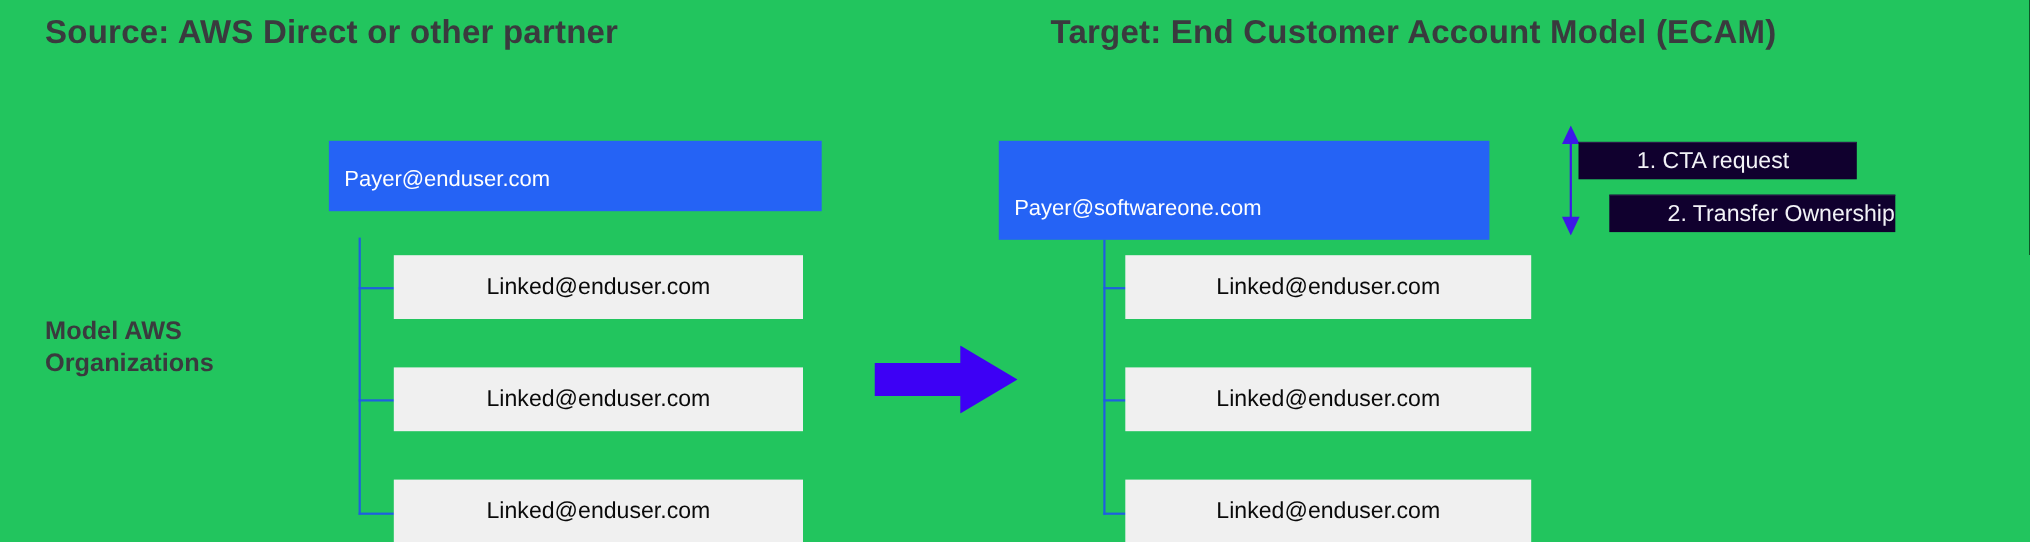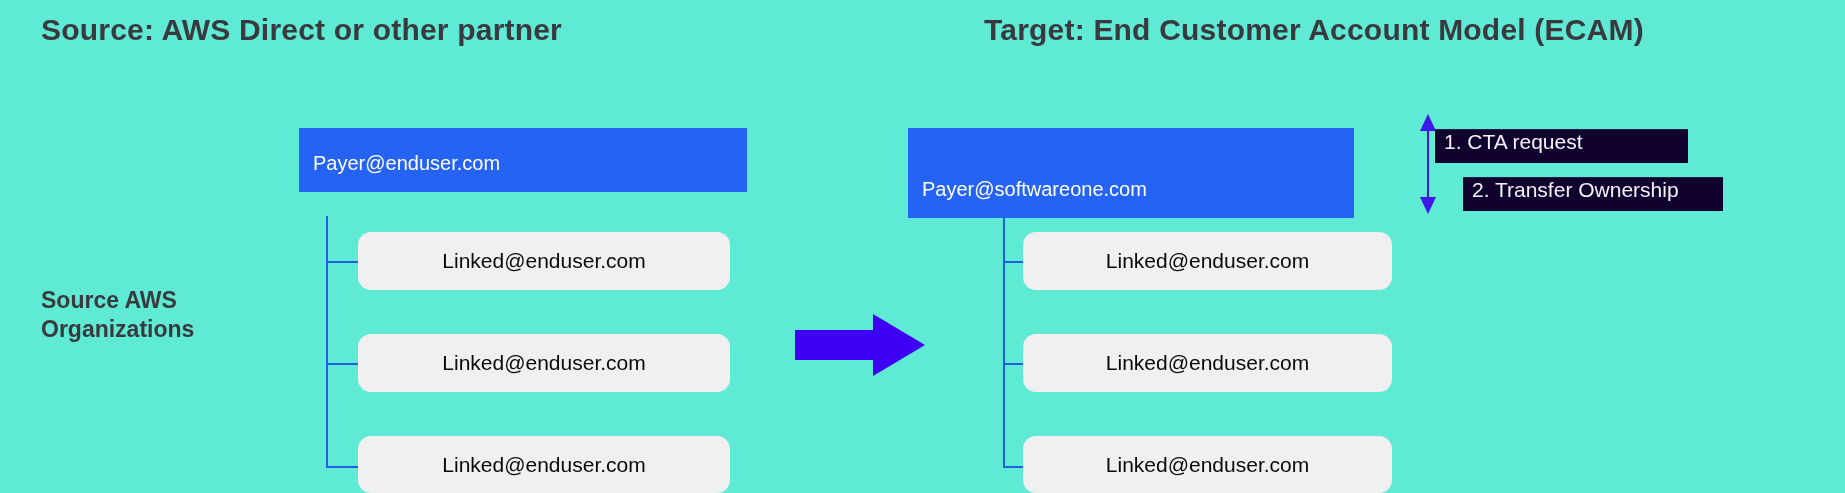--- a/index.html
+++ b/index.html
@@ -7,36 +7,36 @@
     padding: 0;
     background: #000000;
   }
   body {
     font-family: "Liberation Sans", sans-serif;
   }
   #canvas {
     position: relative;
     width: 1845px;
     height: 493px;
-    background: #5eead4;
+    background: #22c55e;
     overflow: hidden;
   }
 
   
   .section-title {
     position: absolute;
     font-family: "Liberation Sans", sans-serif;
     font-weight: bold;
     font-size: 30px;
     letter-spacing: 0.2px;
     color: #3a3a3e;
     white-space: nowrap;
   }
   #title-source { left: 41px; top: 13px; }
-  #title-target { left: 984px; top: 13px; }
+  #title-target { left: 955px; top: 13px; }
 
   
   .side-caption {
     position: absolute;
     left: 41px;
     top: 286px;
     width: 230px;
     font-family: "Liberation Sans", sans-serif;
     font-weight: bold;
     font-size: 23px;
@@ -64,21 +64,20 @@
   #payer-target { left: 908px; top: 128px; width: 446px; height: 90px; }
 
   
   .linked-box {
     position: absolute;
     background: #f0f0f0;
     box-sizing: border-box;
     display: flex;
     align-items: center;
     justify-content: center;
-    border-radius: 13px;
   }
   .linked-box .linked-label {
     color: #0a0a0a;
     font-family: "Liberation Sans", sans-serif;
     font-size: 21px;
     white-space: nowrap;
   }
   .linked-left  { left: 358px; width: 372px; height: 58px; }
   .linked-right { left: 1023px; width: 369px; height: 58px; }
   .row-1 { top: 232px; }
@@ -121,43 +120,44 @@
     width: 18px;
     height: 100px;
   }
 
   
   .step-box {
     position: absolute;
     background: #10002e;
     box-sizing: border-box;
     display: flex;
-    align-items: flex-start;
+    align-items: center;
     border-top: 1px solid #2a1a48;
+    padding-left: 44px;
   }
   .step-box .step-label {
     color: #f2f2f7;
     font-family: "Liberation Sans", sans-serif;
     font-size: 21px;
     padding-left: 9px;
     white-space: nowrap;
   }
   #step-box-1 { left: 1435px; top: 129px; width: 253px; height: 34px; }
   #step-box-2 { left: 1435px; top: 177px; width: 260px; height: 34px; margin-left: 28px; }
 </style>
 </head>
 <body>
 
 <div id="canvas">
 
   <div class="section-title" id="title-source">Source: AWS Direct or other partner</div>
 
   <div class="section-title" id="title-target">Target: End Customer Account Model (ECAM)</div>
 
-  <div class="side-caption">Source AWS Organizations</div>
+  <div class="side-caption">Model AWS Organizations</div>
 
   <div class="payer-box" id="payer-source">
     <span class="payer-label">Payer@enduser.com</span>
   </div>
 
   <div class="trunk" id="trunk-left"></div>
   <div class="branch branch-left branch-1"></div>
   <div class="branch branch-left branch-2"></div>
   <div class="branch branch-left branch-3"></div>
 

